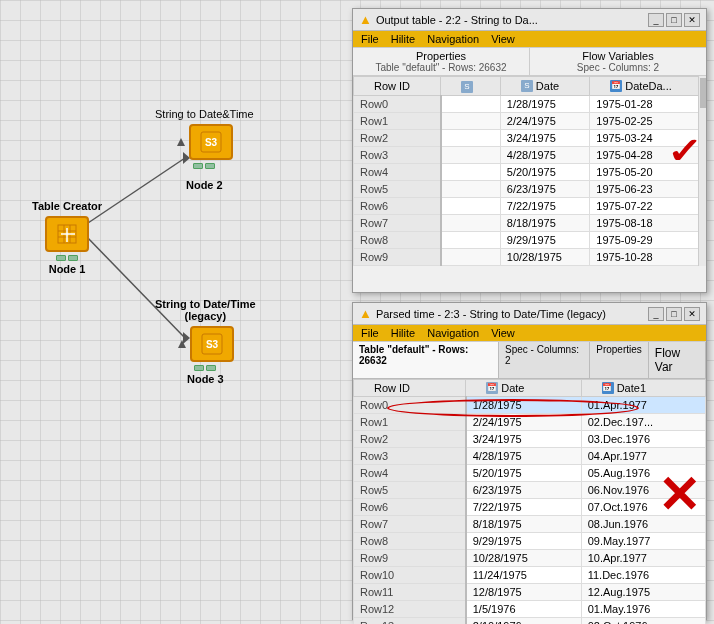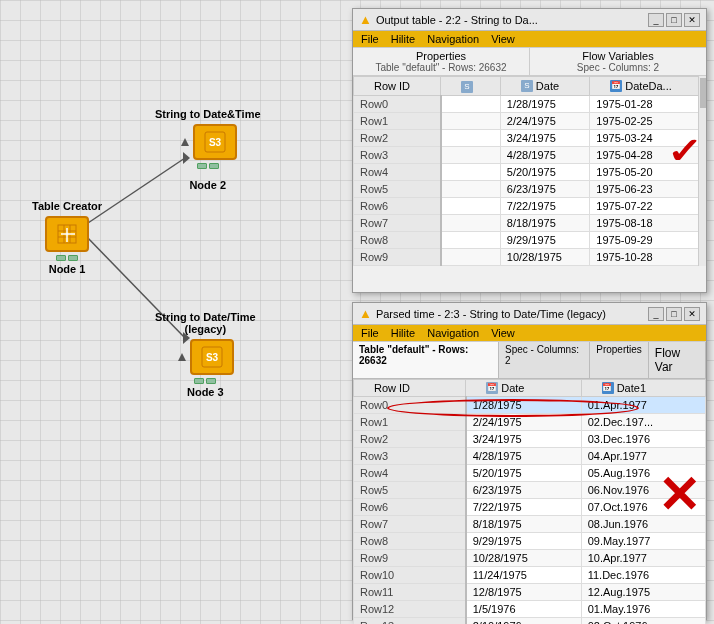--- a/index.html
+++ b/index.html
@@ -270,21 +270,21 @@
       </svg>
     </div>
     <div class="node-bottom">
       <div class="node-port"></div>
       <div class="node-port"></div>
     </div>
     <div style="font-size:11px; font-weight:bold; color:#000; margin-top:2px;">Node 1</div>
   </div>
 
   <div class="node" style="left:155px; top:108px;">
-    <div class="node-label" style="font-size:11px; font-weight:bold;">String to Date&amp;Time</div>
+    <div class="node-label" style="font-size:11px; font-weight:normal;">String to Date&amp;Time</div>
     <div style="display:flex; align-items:center;">
       <div style="width:12px; height:12px; display:flex; align-items:center; justify-content:center; margin-right:2px;">
         <svg width="10" height="10">
             <polygon points="5,1 9,9 1,9" fill="#555"></polygon>
           </svg>
       </div>
       <div class="node-box">
         <svg viewBox="0 0 22 22" xmlns="http://www.w3.org/2000/svg">
           <rect x="1" y="1" width="20" height="20" rx="2" fill="#f0a800" stroke="#c87800"></rect>
           <text x="11" y="15" text-anchor="middle" fill="white" font-size="10" font-weight="bold">S3</text>
@@ -292,21 +292,21 @@
       </div>
     </div>
     <div class="node-bottom">
       <div class="node-port"></div>
       <div class="node-port"></div>
     </div>
     <div style="font-size:11px; font-weight:bold; color:#000; margin-top:10px;">Node 2</div>
   </div>
 
   <div class="node" style="left:155px; top:298px;">
-    <div class="node-label" style="font-size:11px; font-weight:bold; text-align:center;margin-top:13px;">String to Date/Time<br>(legacy)</div>
+    <div class="node-label" style="font-size:11px; font-weight:bold; text-align:center;">String to Date/Time<br>(legacy)</div>
     <div style="display:flex; align-items:center;">
       <div style="width:12px; height:12px; display:flex; align-items:center; justify-content:center; margin-right:2px;">
         <svg width="10" height="10">
             <polygon points="5,1 9,9 1,9" fill="#555"></polygon>
           </svg>
       </div>
       <div class="node-box">
         <svg viewBox="0 0 22 22" xmlns="http://www.w3.org/2000/svg">
           <rect x="1" y="1" width="20" height="20" rx="2" fill="#f0a800" stroke="#c87800"></rect>
           <text x="11" y="15" text-anchor="middle" fill="white" font-size="10" font-weight="bold">S3</text>

